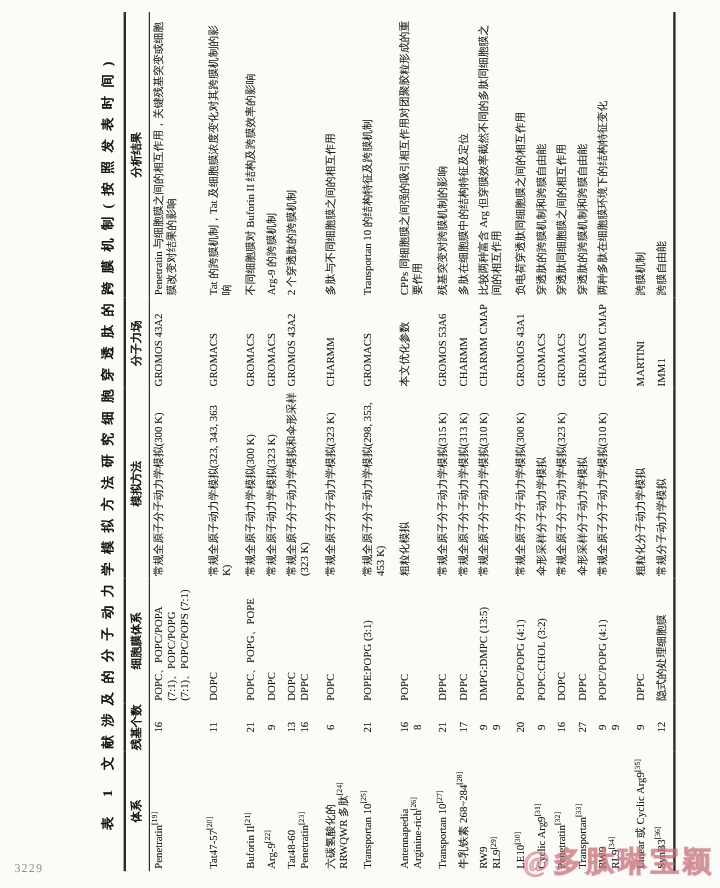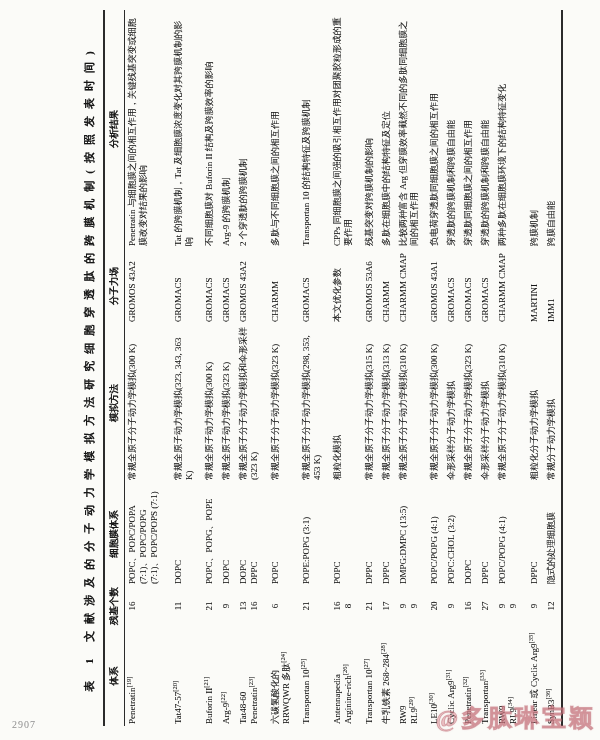--- a/index.html
+++ b/index.html
@@ -218,15 +218,15 @@
             <td class="c-sys">SynB3<sup>[36]</sup></td>
             <td class="c-num">12</td>
             <td>隐式的处理细胞膜</td>
             <td>常规分子动力学模拟</td>
             <td>IMM1</td>
             <td>跨膜自由能</td>
           </tr>
         </tbody>
     </table>
   </div>
-  <div class="pageno">2907</div>
+  <div class="pageno">3229</div>
   <div class="wm">@多肽琳宝颖</div>
 </div>
 
 </body></html>

